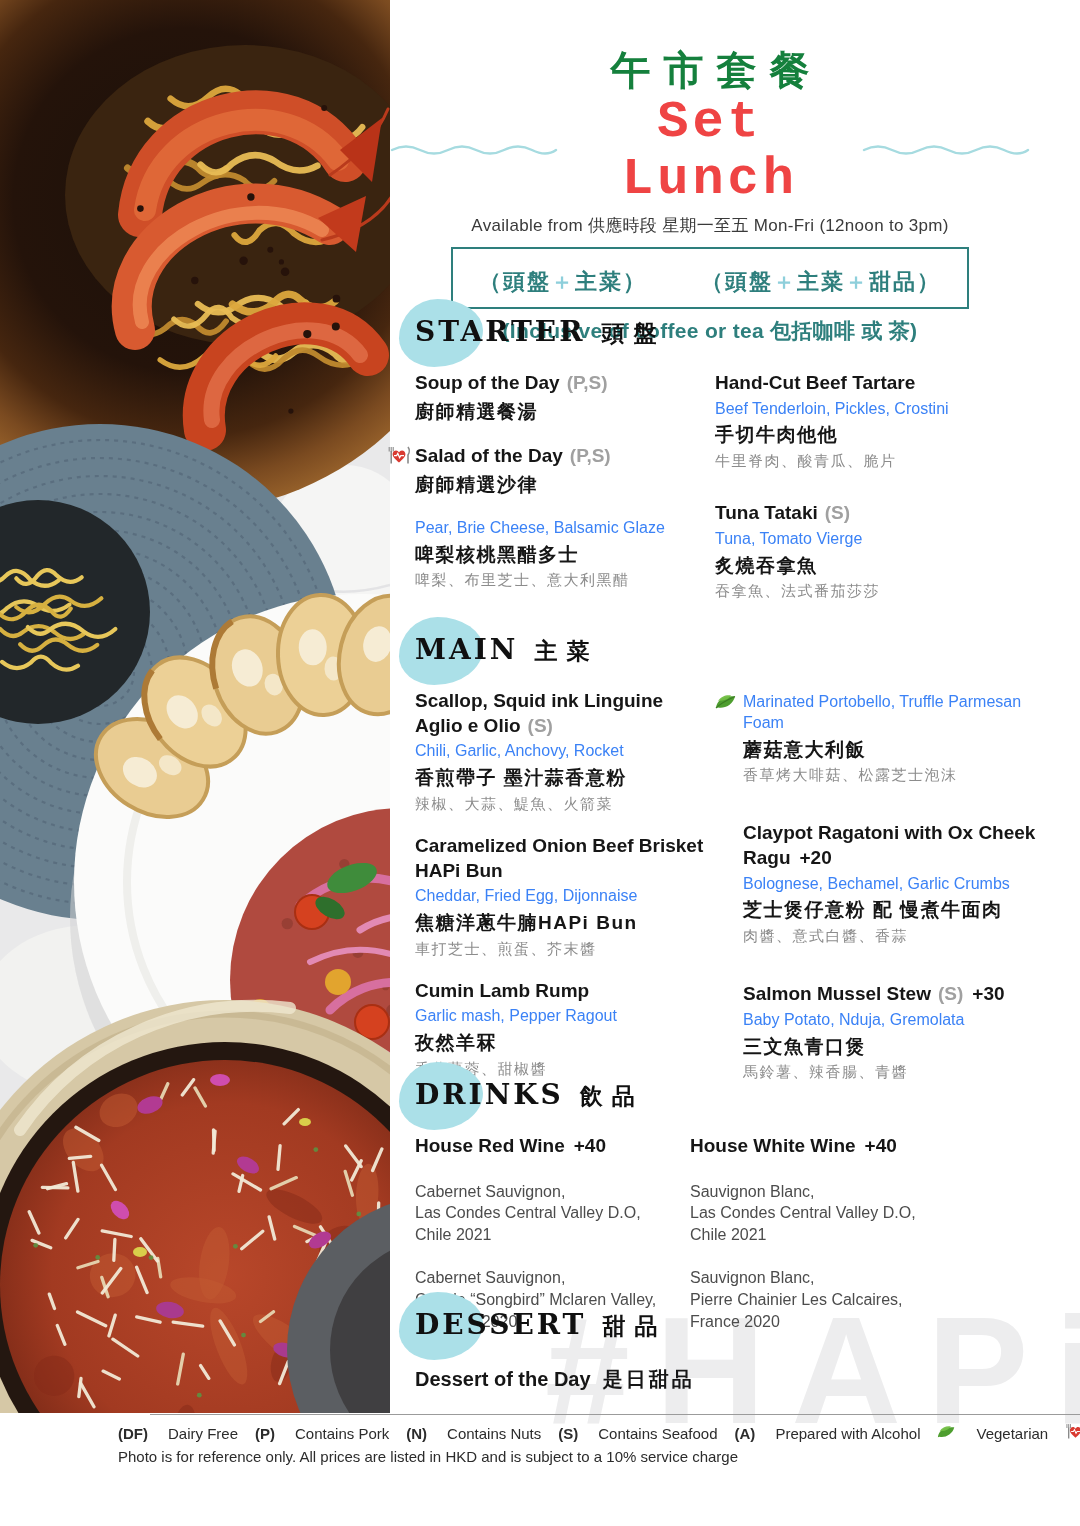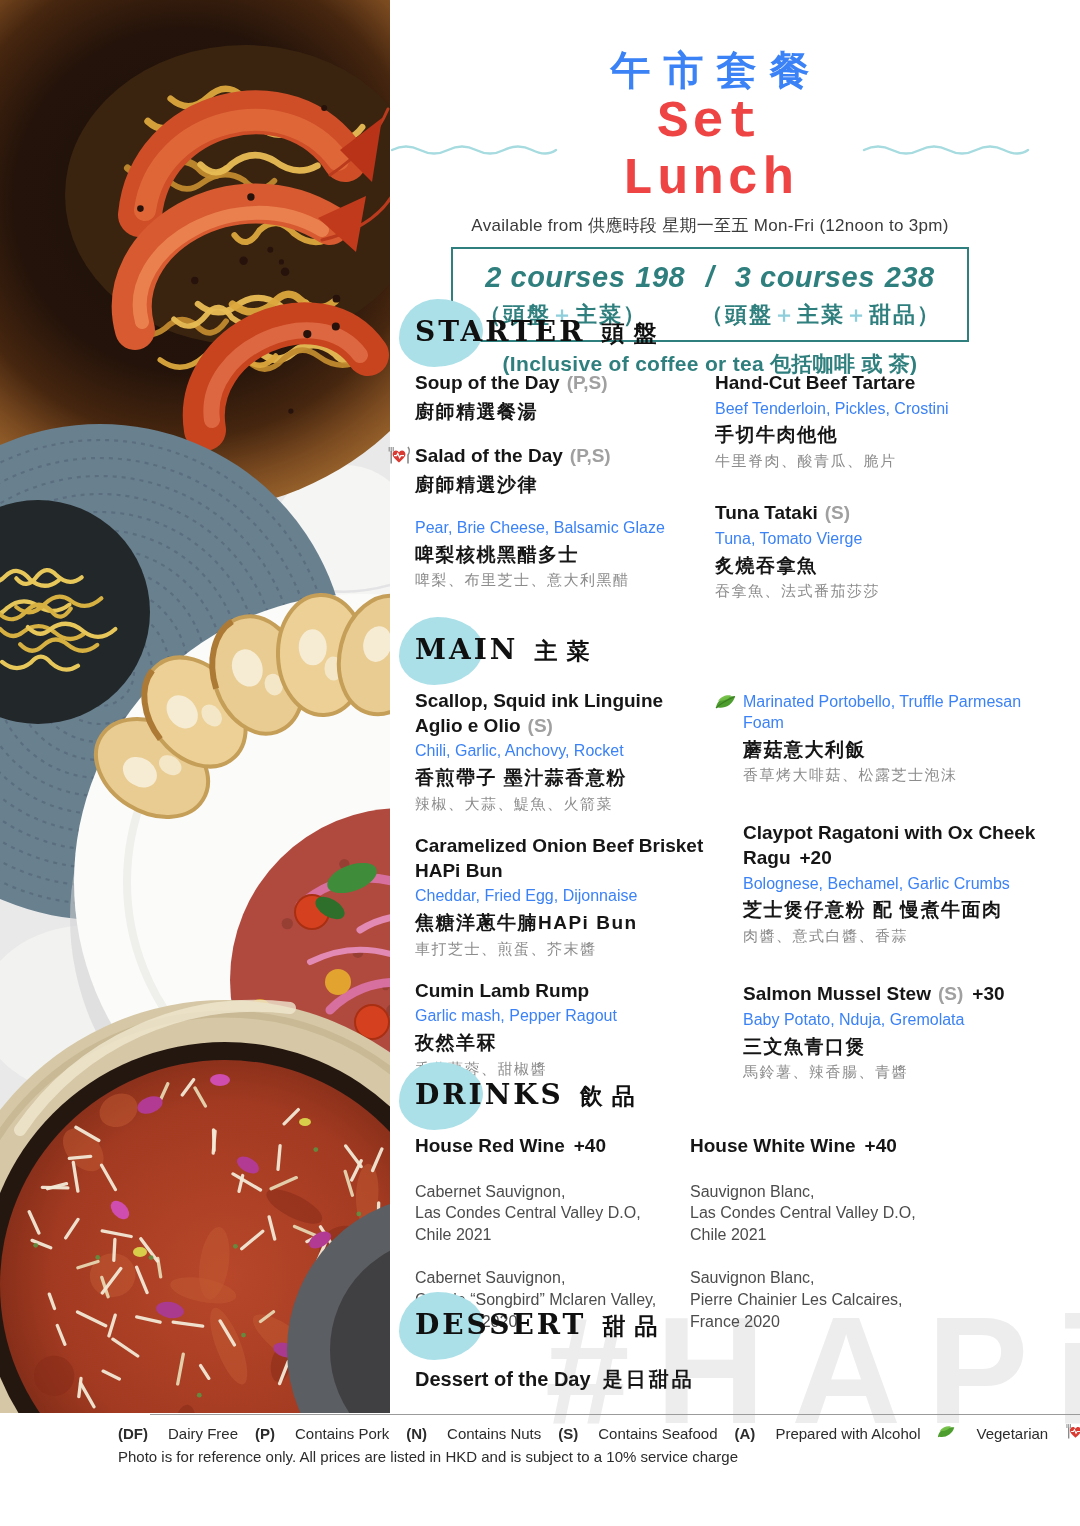--- a/index.html
+++ b/index.html
@@ -10,21 +10,21 @@
   
   .collage{position:absolute;left:0;top:0;width:390px;height:1413px;overflow:hidden;}
   
   .watermark{
     position:absolute;left:545px;top:1294px;z-index:0;
     font-size:152px;font-weight:800;letter-spacing:26px;line-height:1;
     color:#ededee;white-space:nowrap;
   }
   
   .header{position:absolute;left:390px;top:0;width:640px;text-align:center;z-index:1;}
-  .title-cjk{padding-top:46px;font-size:40px;font-weight:800;letter-spacing:13px;padding-left:13px;color:#3b82f6;line-height:1.2;}
+  .title-cjk{padding-top:46px;font-size:40px;font-weight:800;letter-spacing:13px;padding-left:13px;color:#15803d;line-height:1.2;}
   .setlunch-row{display:flex;align-items:center;justify-content:center;gap:16px;margin-top:0;}
   .title-en{font-family:Liberation Mono, monospace;font-weight:700;font-size:52px;letter-spacing:4px;color:#ef4444;line-height:1.1;}
   .available{margin-top:6px;font-size:17px;color:#3a3a3a;letter-spacing:.3px;}
   .price-box{display:inline-block;border:2px solid #2e7f7d;margin-top:10px;padding:12px 26px 10px;}
   .price-line{color:#2e7f7d;font-style:italic;font-weight:700;font-size:29px;letter-spacing:.5px;white-space:nowrap;}
   .price-line .sep{margin:0 12px;}
   .price-line .num{margin-left:10px;}
   .breakdown{margin-top:6px;display:flex;justify-content:center;gap:54px;font-size:22px;font-weight:700;color:#2e7f7d;letter-spacing:2px;white-space:nowrap;}
   .plus{color:#8ecfdb;}
   .incl-note{margin-top:8px;color:#2e7f7d;font-weight:700;font-size:21px;letter-spacing:.3px;}
@@ -421,25 +421,20 @@
     </span>
     <span class="title-en">Set Lunch</span>
     <span>
       <svg width="168" height="16" viewBox="0 0 168 16">
           <path d="M2,9 Q16,2 30,9 T58,9 T86,9 T114,9 T142,9 T166,9" fill="none" stroke="#a6dbe0" stroke-width="2.4" stroke-linecap="round"></path>
         </svg>
     </span>
   </div>
   <div class="available">Available from 供應時段 星期一至五 Mon-Fri (12noon to 3pm)</div>
   <div class="price-box">
-    <div class="price-line">
-      <span>2 courses</span><span class="num">198</span>
-      <span class="sep">/</span>
-      <span>3 courses</span><span class="num">238</span>
-    </div>
     <div class="breakdown">
       <span><span>（頭盤</span><span class="plus">＋</span><span>主菜）</span></span>
       <span><span>（頭盤</span><span class="plus">＋</span><span>主菜</span><span class="plus">＋</span><span>甜品）</span></span>
     </div>
   </div>
   <div class="incl-note">(Inclusive of coffee or tea  包括咖啡 或 茶)</div>
 </div>
 
 <div class="section sec-starter">
   <div class="sec-head">

